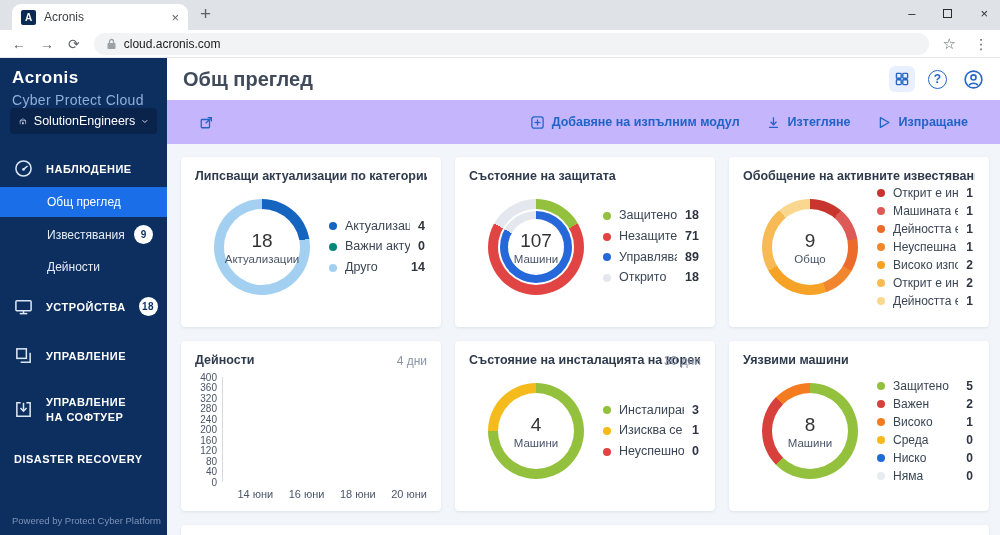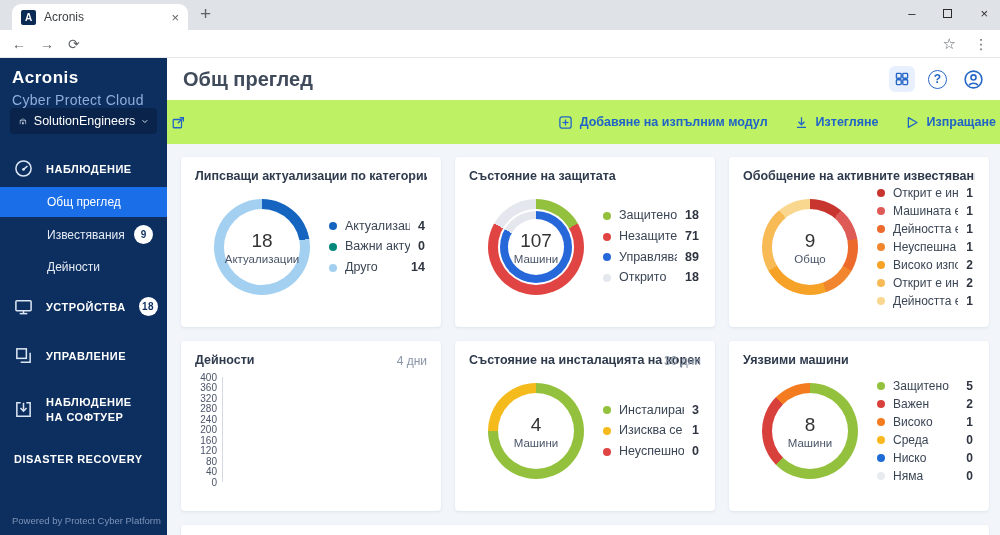--- a/index.html
+++ b/index.html
@@ -53,21 +53,21 @@
   
   .main { flex:1; min-width:0; display:flex; flex-direction:column; background:#F2F6FB; }
   .main-header { height:42px; background:#fff; display:flex; align-items:center; padding:0 14px 0 16px; }
   .page-title { font-size:20px; color:#3F4A5A; }
   .header-icons { margin-left:auto; display:flex; gap:13px; align-items:center; }
   .hicon { width:26px; height:26px; display:flex; align-items:center; justify-content:center; color:#2566C6; }
   .hicon.appgrid { background:#E7F0FC; border-radius:6px; }
   .circle-icon { width:19px; height:19px; border:1.5px solid #2566C6; border-radius:50%; display:flex;
                  align-items:center; justify-content:center; font-size:12px; color:#2566C6; font-weight:bold; }
 
-  .toolbar { height:44px; background:#bef264; display:flex; align-items:center; padding:0 4px; color:#2064C8; }
+  .toolbar { height:44px; background:#c4b5fd; display:flex; align-items:center; padding:0 32px; color:#2064C8; }
   .toolbar-right { margin-left:auto; display:flex; gap:26px; }
   .tbtn { display:flex; align-items:center; gap:7px; font-size:12.5px; font-weight:bold; color:#2064C8; }
 
   .content { flex:1; overflow:hidden; display:grid; grid-template-columns:repeat(3,1fr); gap:14px;
              padding:13px 11px 0 14px; grid-auto-rows:170px; }
   .card { background:#fff; border-radius:4px; box-shadow:0 1px 3px rgba(30,50,90,.10); padding:12px 14px;
           position:relative; overflow:hidden; }
   .card.wide { grid-column:1 / -1; }
   .card-title { font-size:12.5px; font-weight:bold; color:#2F3B4D; white-space:nowrap; overflow:hidden; padding-right:46px; }
   .card-period { position:absolute; top:13px; right:14px; font-size:12px; color:#8A94A6; }
@@ -120,20 +120,27 @@
   <div class="winctrl">
     <span>–</span>
     <span class="maxbox"></span>
     <span>×</span>
   </div>
 </div>
 <div class="urlrow">
   <span class="navic">←</span>
   <span class="navic">→</span>
   <span class="navic">⟳</span>
+  <div class="urlpill">
+    <svg width="11" height="12" viewBox="0 0 11 12">
+      <rect x="1.5" y="5" width="8" height="6" rx="1" fill="#9AA0A6"></rect>
+      <path d="M3.5 5 V3.5 a2 2 0 0 1 4 0 V5" fill="none" stroke="#9AA0A6" stroke-width="1.3"></path>
+    </svg>
+    <span>cloud.acronis.com</span>
+  </div>
   <div class="right">
     <span style="font-size:15px;">☆</span>
     <span style="font-size:14px;">⋮</span>
   </div>
 </div>
 
 <div class="app">
 
   <aside class="sidebar">
     <div class="logo">
@@ -189,21 +196,21 @@
         </svg>
         <span>УПРАВЛЕНИЕ</span>
       </div>
 
       <div class="nav-section" style="margin-top:12px;">
         <svg class="nicon" viewBox="0 0 20 20">
           <path d="M7 3 H3 v14 h14 V3 h-4" fill="none" stroke="#DCE6F4" stroke-width="1.6"></path>
           <line x1="10" y1="3" x2="10" y2="11" stroke="#DCE6F4" stroke-width="1.6"></line>
           <path d="M6.8 8.5 L10 11.8 L13.2 8.5" fill="none" stroke="#DCE6F4" stroke-width="1.6"></path>
         </svg>
-        <span class="two-line" style="white-space:normal; width:92px;">НАБЛЮДЕНИЕ НА СОФТУЕР</span>
+        <span class="two-line" style="white-space:normal; width:92px;">УПРАВЛЕНИЕ НА СОФТУЕР</span>
       </div>
 
       <div class="nav-section" style="margin-top:10px;">
 
         <span>DISASTER RECOVERY</span>
       </div>
     </nav>
 
     <div class="sidebar-footer">Powered by Protect Cyber Platform</div>
   </aside>
@@ -450,20 +457,30 @@
                     <div class="bar-seg" style="height: 0.75%; background: rgb(224, 69, 67);"></div>
                   </div>
                 </div>
                 <div class="bar-slot">
                   <div class="bar-col">
                     <div class="bar-seg" style="height: 50.5%; background: rgb(148, 193, 61);"></div>
                     <div class="bar-seg" style="height: 2%; background: rgb(245, 166, 35);"></div>
                   </div>
                 </div>
               </div>
+            <div class="xlabels">
+                <div class="xl"></div>
+                <div class="xl">14 юни</div>
+                <div class="xl"></div>
+                <div class="xl">16 юни</div>
+                <div class="xl"></div>
+                <div class="xl">18 юни</div>
+                <div class="xl"></div>
+                <div class="xl">20 юни</div>
+              </div>
           </div>
         </div>
       </section>
 
       <section class="card">
         <div class="card-title">Състояние на инсталацията на корекции</div>
         <div class="card-period">30 дни</div>
         <div class="card-body">
           <div class="donut-zone">
             <div class="donut" style="background: conic-gradient(rgb(148, 193, 61) 0deg, rgb(148, 193, 61) 270deg, rgb(245, 187, 29) 270deg, rgb(245, 187, 29) 360deg);">

